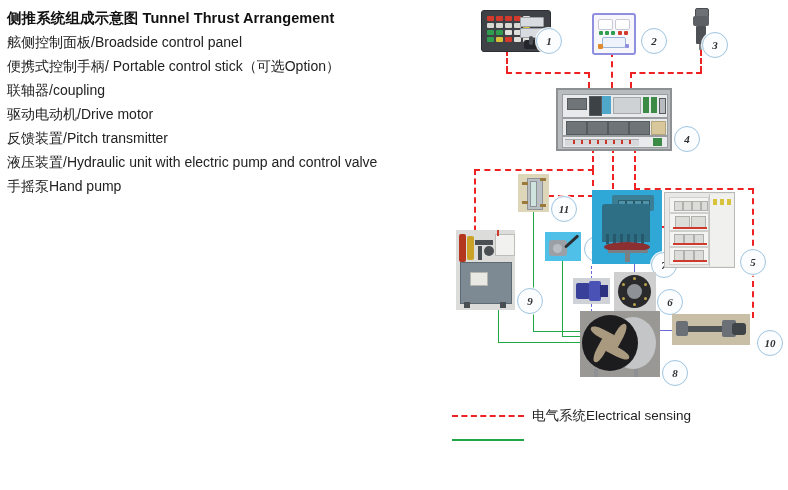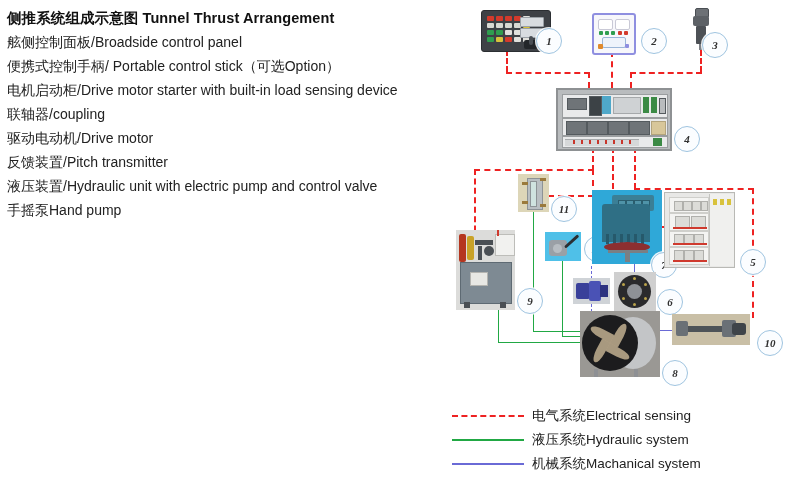--- a/index.html
+++ b/index.html
@@ -162,21 +162,20 @@
   .ppump .m2{position:absolute;background:#4a52b5;border-radius:2px;}
   .ppump .f{position:absolute;background:#2c3280;}
 </style>
 </head>
 <body>
 
 <div id="legend-list">
   <div class="title">侧推系统组成示意图 Tunnel Thrust Arrangement</div>
   <div class="row">舷侧控制面板/Broadside control panel</div>
   <div class="row">便携式控制手柄/ Portable control stick（可选Option）</div>
-  <div class="row">电机启动柜/Drive motor starter with built-in load sensing device</div>
   <div class="row">联轴器/coupling</div>
   <div class="row">驱动电动机/Drive motor</div>
   <div class="row">反馈装置/Pitch transmitter</div>
   <div class="row">液压装置/Hydraulic unit with electric pump and control valve</div>
   <div class="row">手摇泵Hand pump</div>
 </div>
 
 <div id="diagram">
 
   <div class="seg ev" style="left:506px;top:50px;height:22px;"></div>
@@ -427,19 +426,14 @@
 
 </div>
 
 <div id="system-legend">
   <div class="key">
     <span class="swatch sw-elec"></span>
     <span class="kl">电气系统Electrical sensing</span>
   </div>
   <div class="key">
     <span class="swatch sw-hyd"></span>
-    <span class="kl">液压系统Hydraulic system</span>
-  </div>
-  <div class="key">
-    <span class="swatch sw-mech"></span>
-    <span class="kl">机械系统Machanical system</span>
   </div>
 </div>
 
 </body></html>

